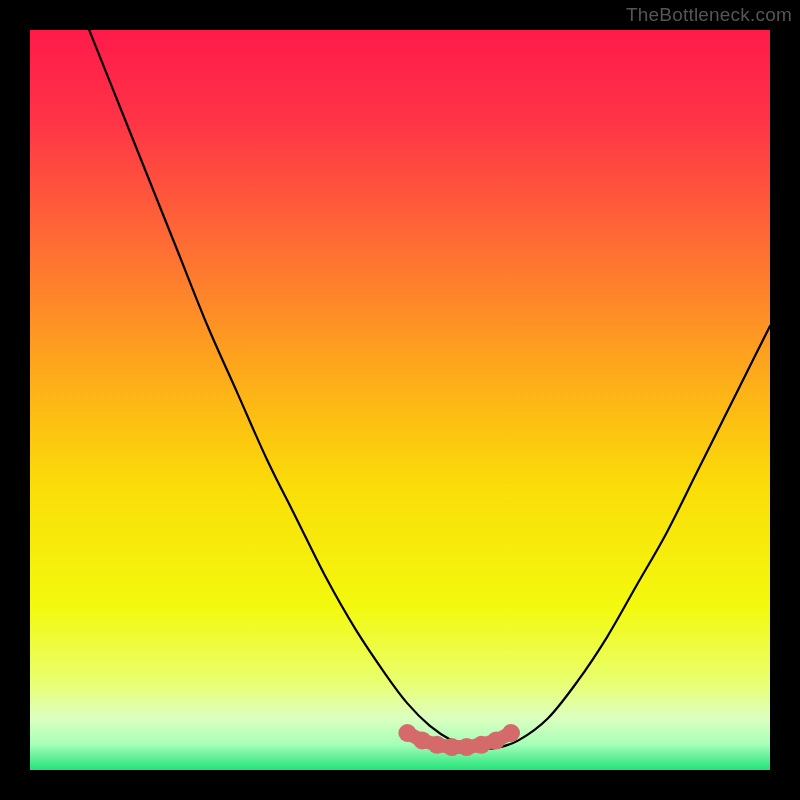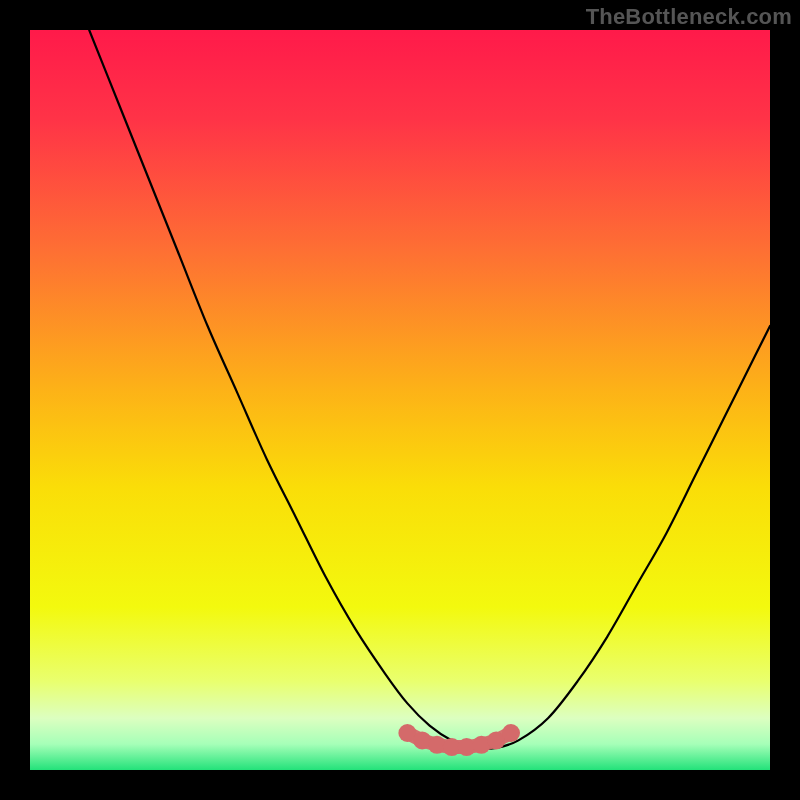--- a/index.html
+++ b/index.html
@@ -22,22 +22,22 @@
     left: 30px;
     top: 30px;
     width: 740px;
     height: 740px;
   }
   .watermark {
     position: absolute;
     top: 4px;
     right: 8px;
     color: #555;
-    font-size: 22px;
-    font-weight: 700;
+    font-size: 19px;
+    font-weight: 400;
     letter-spacing: 0.2px;
     user-select: none;
   }
   svg { display: block; }
 </style>
 </head>
 <body>
 
 <div class="stage">
   <div class="watermark">TheBottleneck.com</div>

